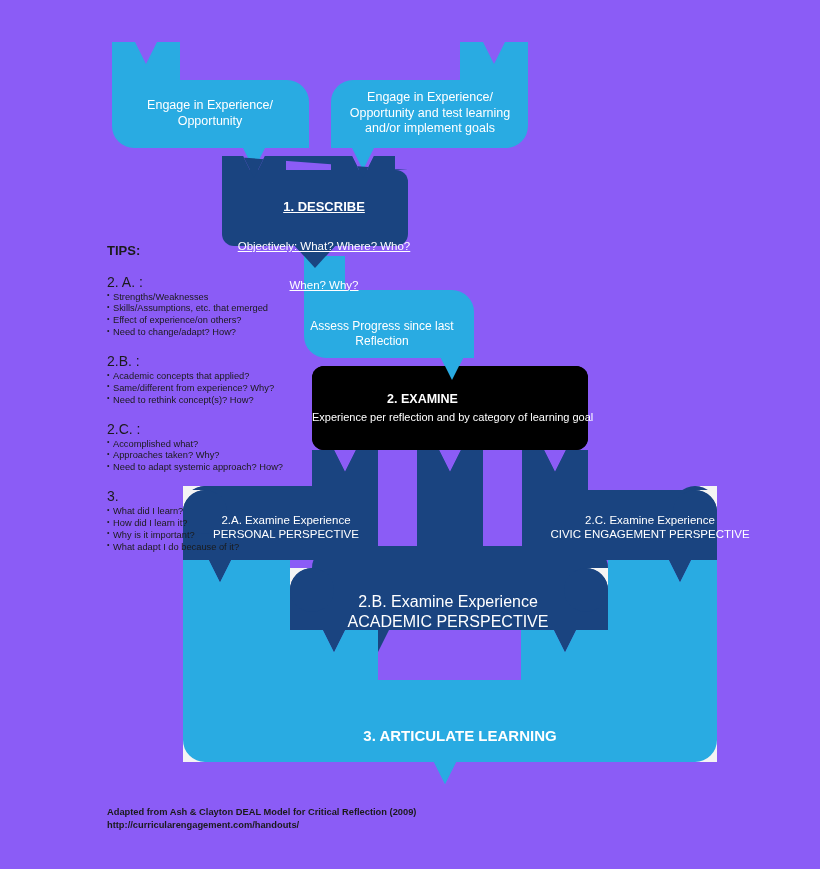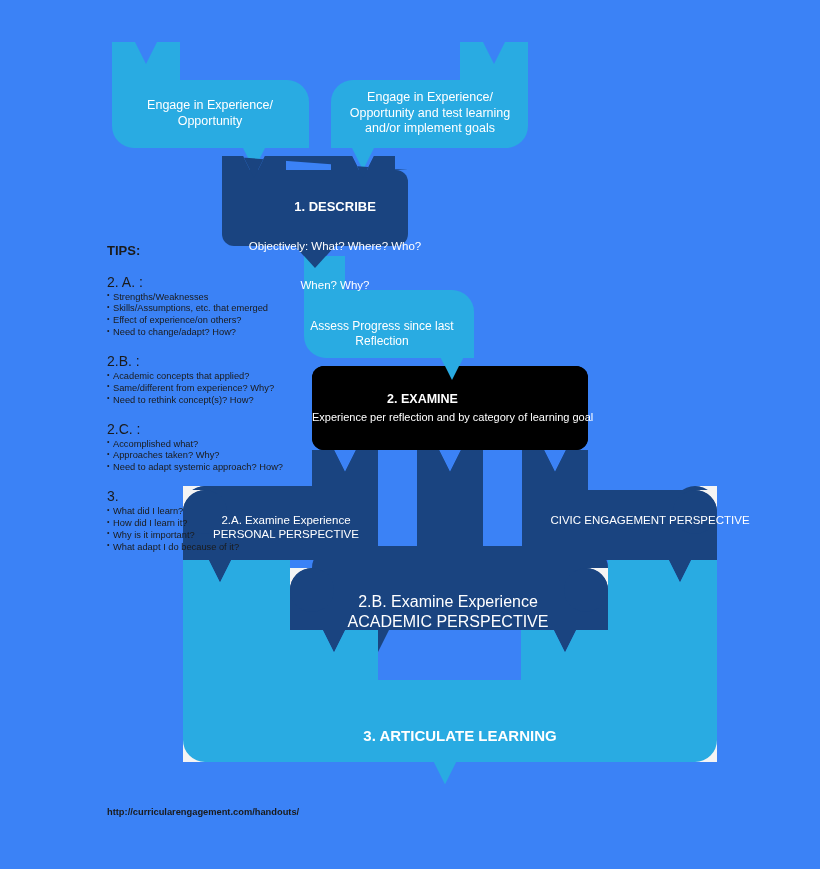--- a/index.html
+++ b/index.html
@@ -4,21 +4,21 @@
 <style>
   html, body {
     margin: 0;
     padding: 0;
     background: #ffffff;
   }
   #page {
     position: relative;
     width: 820px;
     height: 869px;
-    background: #3b82f6;
+    background: #8b5cf6;
     overflow: hidden;
     font-family: "Liberation Sans", sans-serif;
   }
   #diagram-svg {
     position: absolute;
     left: 0;
     top: 0;
     width: 820px;
     height: 869px;
   }
@@ -36,21 +36,21 @@
   #engage-left-label {
     left: 112px; top: 98px; width: 196px;
     font-size: 12.5px;
   }
   #engage-right-label {
     left: 330px; top: 90px; width: 200px;
     font-size: 12.5px;
   }
   
   #describe-label {
-    left: 231px; top: 199px; width: 208px;
+    left: 220px; top: 199px; width: 208px; text-decoration: underline;
   }
   #describe-label .lbl-title { font-size: 13px; display:block; margin-bottom: 2px; }
   #describe-label .lbl-sub { font-size: 11.5px; display:block;margin-top:24px; }
   
   #assess-label {
     left: 282px; top: 319px; width: 200px;
     font-size: 12px;
   }
   
   #examine-label {
@@ -331,20 +331,21 @@
     <span class="lbl-title">2.  EXAMINE</span>
     <span class="lbl-sub">Experience per reflection and by category of learning goal</span>
   </div>
 
   <div class="box-label" id="persp-a-label">
     <span class="persp-line1">2.A. Examine Experience</span>
     <span class="persp-line2">PERSONAL PERSPECTIVE</span>
   </div>
 
   <div class="box-label" id="persp-c-label">
+    <span class="persp-line1">2.C. Examine Experience</span>
     <span class="persp-line2">CIVIC ENGAGEMENT PERSPECTIVE</span>
   </div>
 
   <div class="box-label" id="persp-b-label">
     <span class="persp-line1">2.B. Examine Experience</span>
     <span class="persp-line2">ACADEMIC PERSPECTIVE</span>
   </div>
 
   <div class="box-label" id="articulate-label">3. ARTICULATE LEARNING</div>
 
@@ -374,16 +375,17 @@
         <ul>
           <li>What did I learn?</li>
           <li>How did I learn it?</li>
           <li>Why is it important?</li>
           <li>What adapt I do because of it?</li>
         </ul>
       </div>
   </div>
 
   <div id="footer">
+    <span class="f-line">Adapted from Ash &amp; Clayton DEAL Model for Critical Reflection (2009)</span>
     <span class="f-line">http://curricularengagement.com/handouts/</span>
   </div>
 
 </div>
 
 </body></html>

